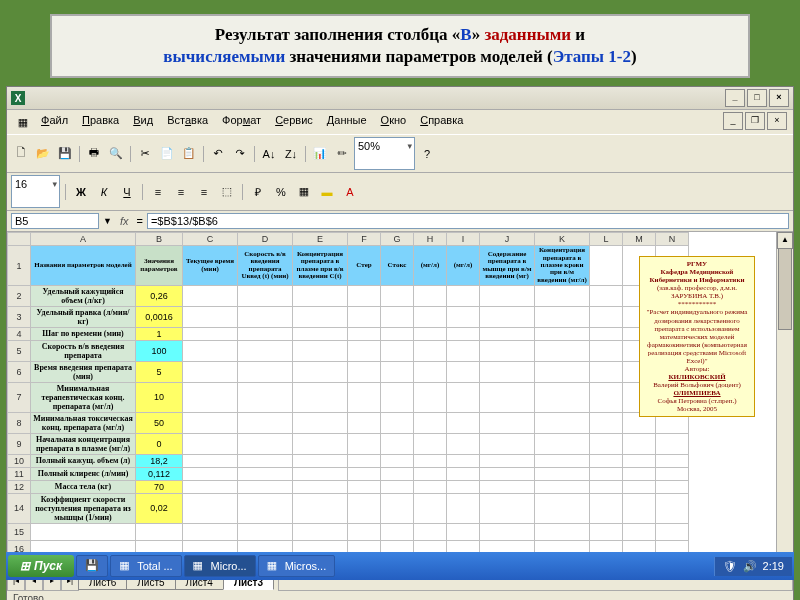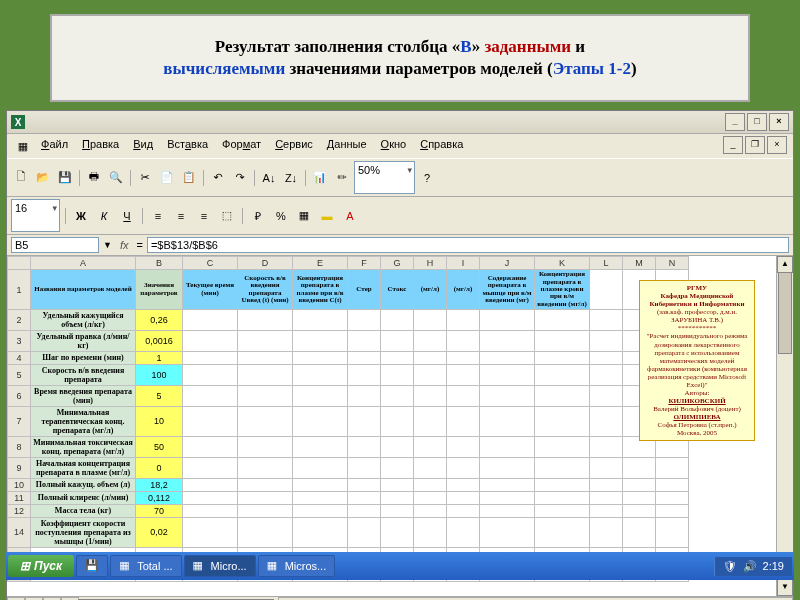--- a/index.html
+++ b/index.html
@@ -1,16 +1,16 @@
 <!DOCTYPE html>
 <html><head>
 <meta charset="utf-8">
 <style>
 body{margin:0;font-family:Tahoma,Arial,sans-serif;font-size:11px;background:#5a8a3a;width:800px;height:600px;overflow:hidden}
-.title-banner{margin:14px 50px 8px;background:#f0f0e8;border:2px solid #aaa;padding:20px 10px;text-align:center;font-family:"Times New Roman",serif;font-size:17px;font-weight:bold;color:#000;line-height:1.3}
+.title-banner{margin:14px 50px 8px;background:#f0f0e8;border:2px solid #aaa;padding:8px 10px;text-align:center;font-family:"Times New Roman",serif;font-size:17px;font-weight:bold;color:#000;line-height:1.3}
 .title-banner .blue{color:#1040c0}
 .title-banner .red{color:#b00000}
 .excel-window{margin:0 6px;background:#ece9d8;border:1px solid #7a7a7a}
 .title-bar{background:linear-gradient(#e8e6da,#d8d5c5);display:flex;align-items:center;padding:2px 4px;font-size:12px;font-weight:bold;color:#000;border-bottom:1px solid #aaa}
 .title-bar .excel-icon{width:14px;height:14px;background:#1e7040;color:#fff;display:flex;align-items:center;justify-content:center;font-size:10px;font-weight:bold;margin-right:4px}
 .title-bar .spacer{flex:1}
 .win-btns{display:flex;gap:2px}
 .win-btn{width:18px;height:16px;background:#ece9d8;border:1px solid #888;font-size:9px;text-align:center;line-height:14px;cursor:pointer}
 .menu-bar{display:flex;gap:2px;padding:2px 6px;background:#ece9d8;font-size:11px}
 .menu-bar .mi{padding:2px 6px;cursor:pointer}

